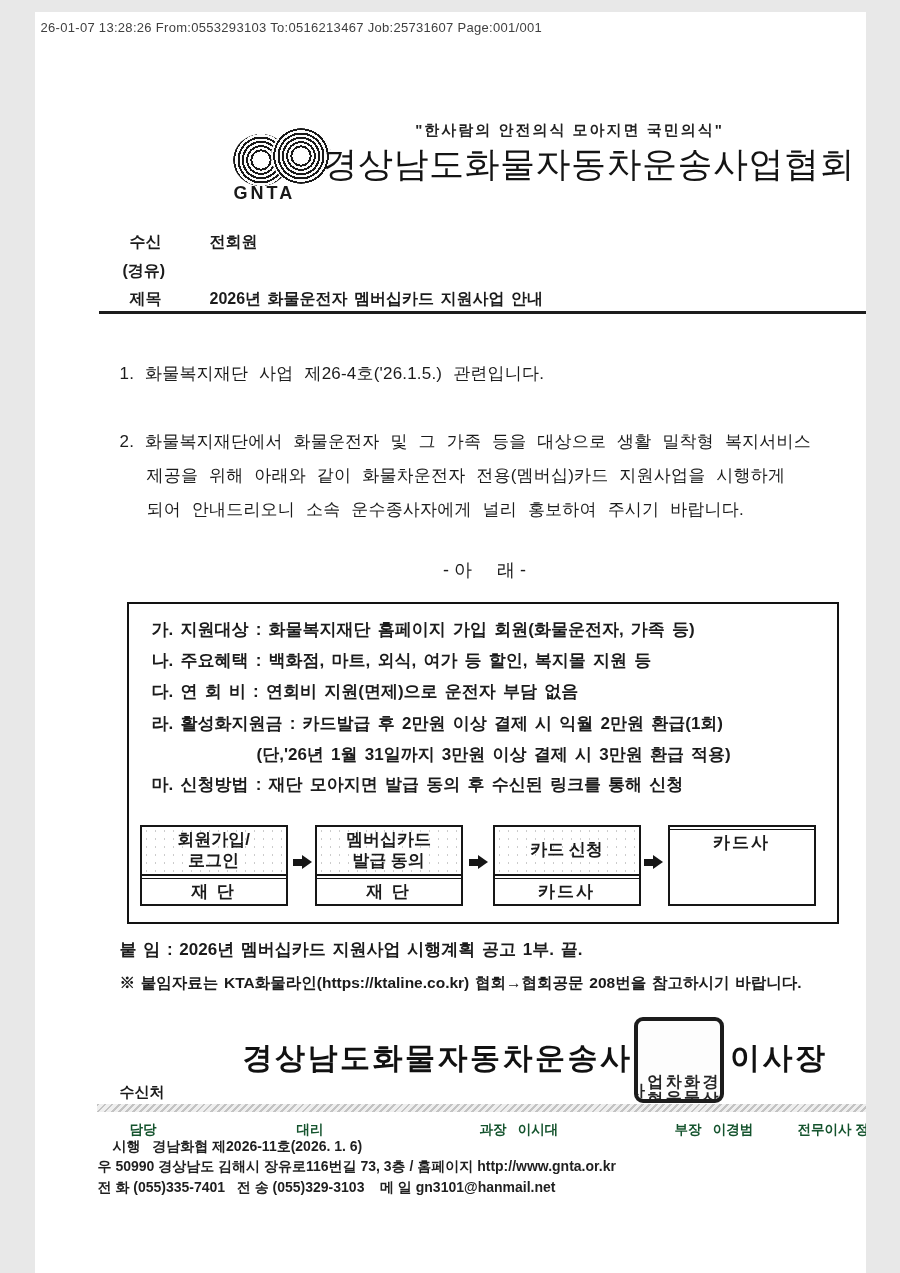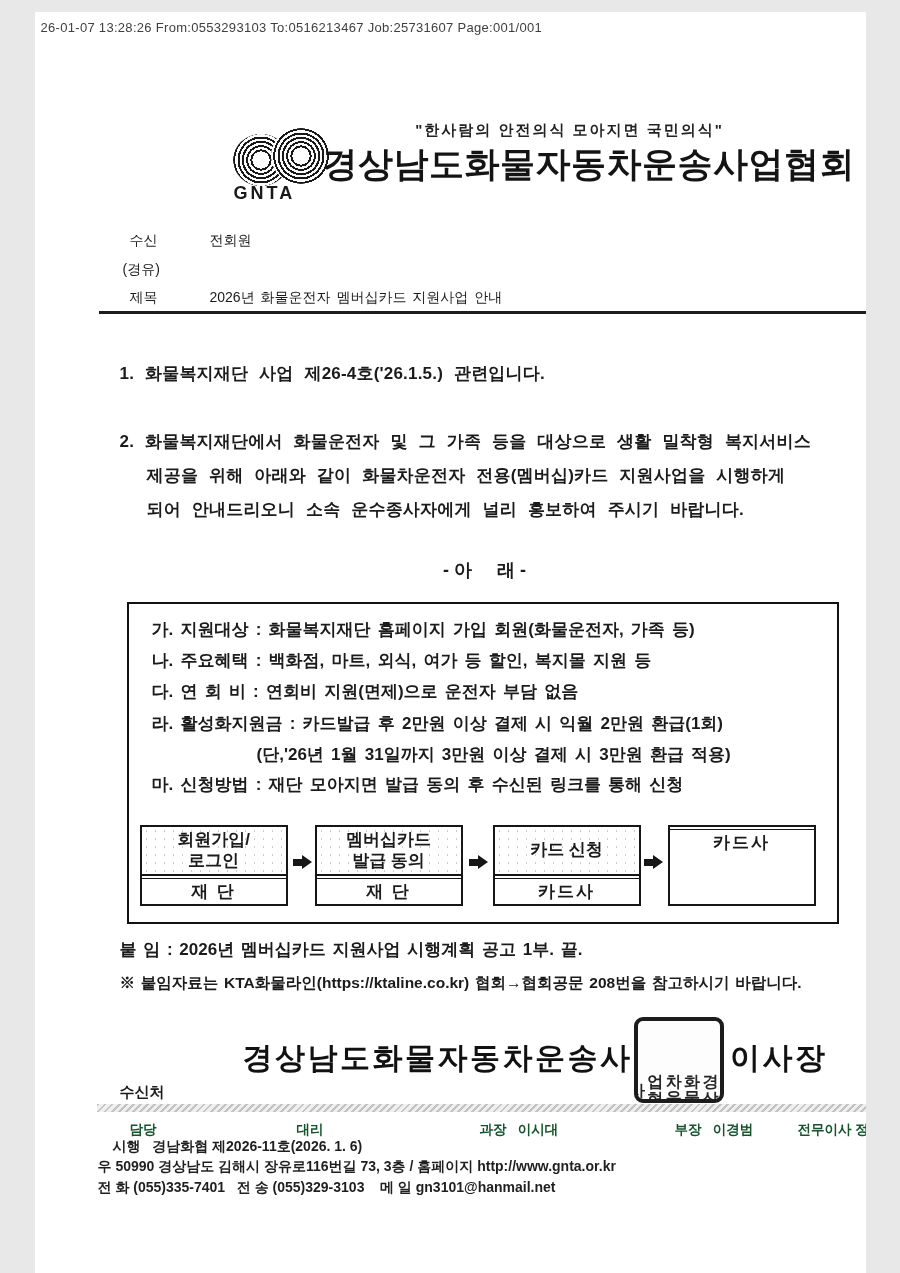--- a/index.html
+++ b/index.html
@@ -17,27 +17,27 @@
   .logo-ring { position:absolute; border-radius:50%;
     background:repeating-radial-gradient(circle at 50% 50%, #181818 0 2px, #fbfbfb 2px 4.3px); }
   .ring-left  { left:2px;  top:8px; width:56px; height:52px; }
   .ring-right { left:40px; top:2px; width:60px; height:56px; }
   .logo-hole { position:absolute; background:#ffffff; border-radius:50%; width:15px; height:14px; }
   .hole-left  { left:23px; top:27px; }
   .hole-right { left:63px; top:23px; }
   .logo-text { position:absolute; left:3px; top:57px; font-size:18px; font-weight:800; letter-spacing:3px; color:#191919; }
 
   .slogan { top:109px; left:290px; width:490px; text-align:center; font-size:15px; font-weight:700; letter-spacing:2px; color:#222; }
-  .org-title { top:129px; left:288px; font-size:35px; font-weight:700; letter-spacing:0.5px; color:#141414; }
+  .org-title { top:129px; left:288px; font-size:35px; font-weight:400; letter-spacing:0.5px; color:#141414; }
 
-  .meta { font-size:14px; font-weight:400; word-spacing:2px;text-align:center; }
+  .meta { font-size:16px; font-weight:700; word-spacing:2px;text-align:center; }
   .rule { top:299px; left:64px; width:782px; height:3px; background:#1d1d1d; }
 
-  .body-text { font-size:17px; font-weight:700; word-spacing:6px; letter-spacing:0.2px; }
-  .below-label { top:546px; left:300px; width:300px; text-align:center; font-size:18px; font-weight:700; }
+  .body-text { font-size:17px; font-weight:400; word-spacing:6px; letter-spacing:0.2px; }
+  .below-label { top:546px; left:300px; width:300px; text-align:center; font-size:18px; font-weight:400; }
 
   .details-box { top:590px; left:92px; width:712px; height:322px; border:2.5px solid #121212; box-sizing:border-box; }
   .detail-item { font-size:17px; font-weight:600; word-spacing:2.5px; }
 
   .flow-box { position:absolute; top:813px; width:148px; height:81px; border:2px solid #161616;
     box-sizing:border-box; background:#fff; display:flex; flex-direction:column; }
   .flow-step { flex:1; display:flex; flex-direction:column; align-items:center; justify-content:center;
     font-size:17px; font-weight:600; line-height:1.2; border-bottom:2px solid #161616;
     background-image:radial-gradient(rgba(70,70,70,0.28) 0.8px, transparent 1px); background-size:9px 8px; }
   .flow-owner { height:25px; display:flex; align-items:center; justify-content:center;

